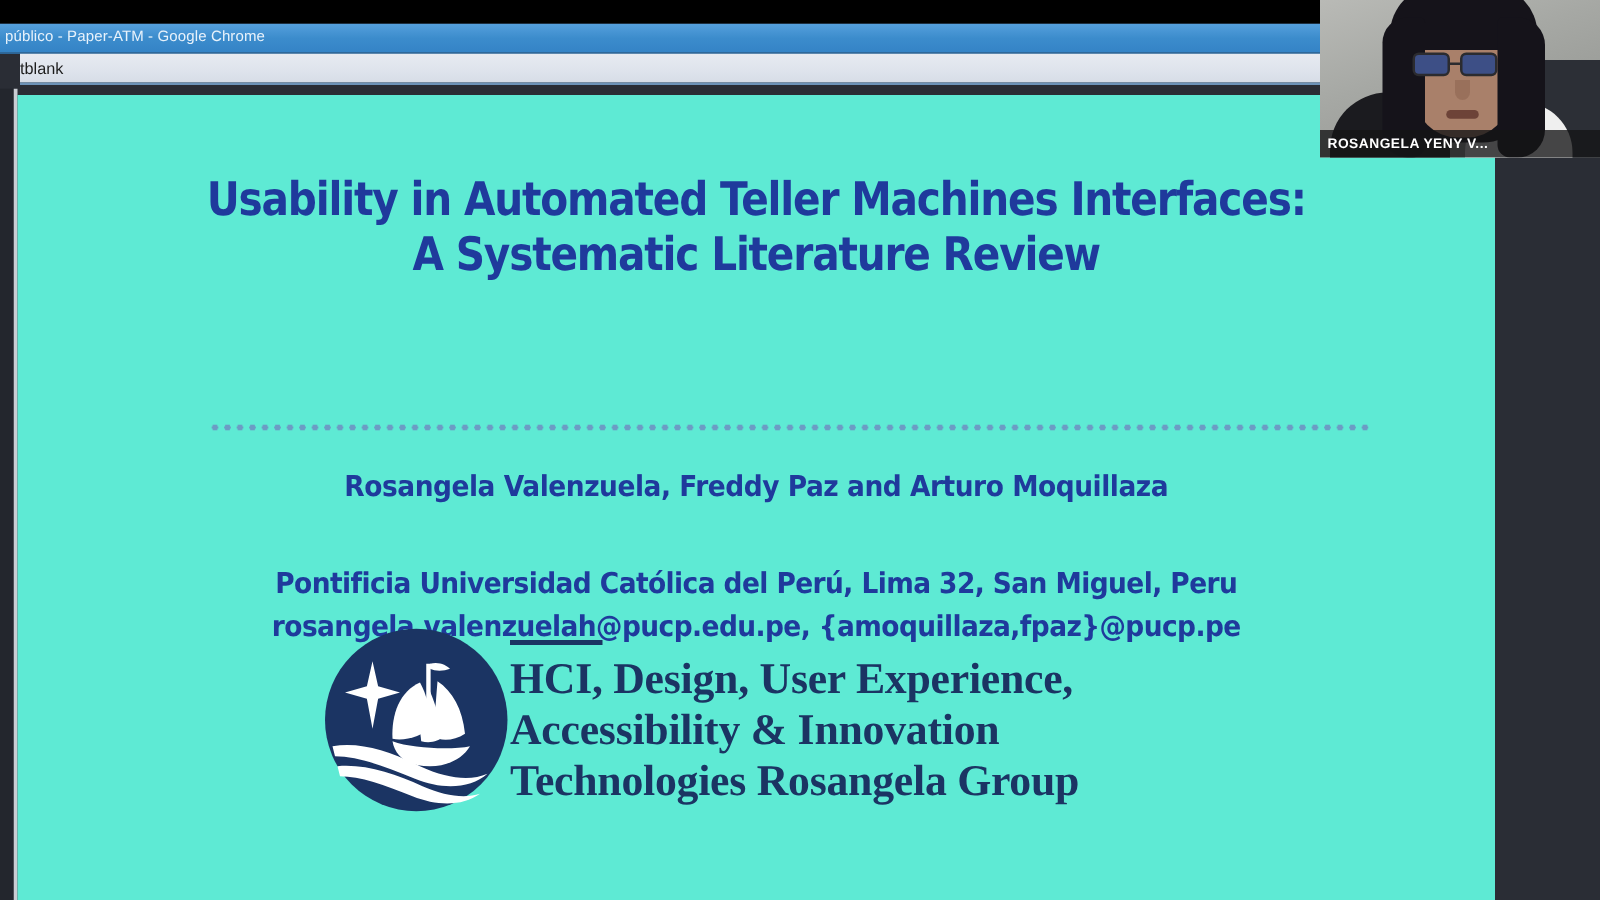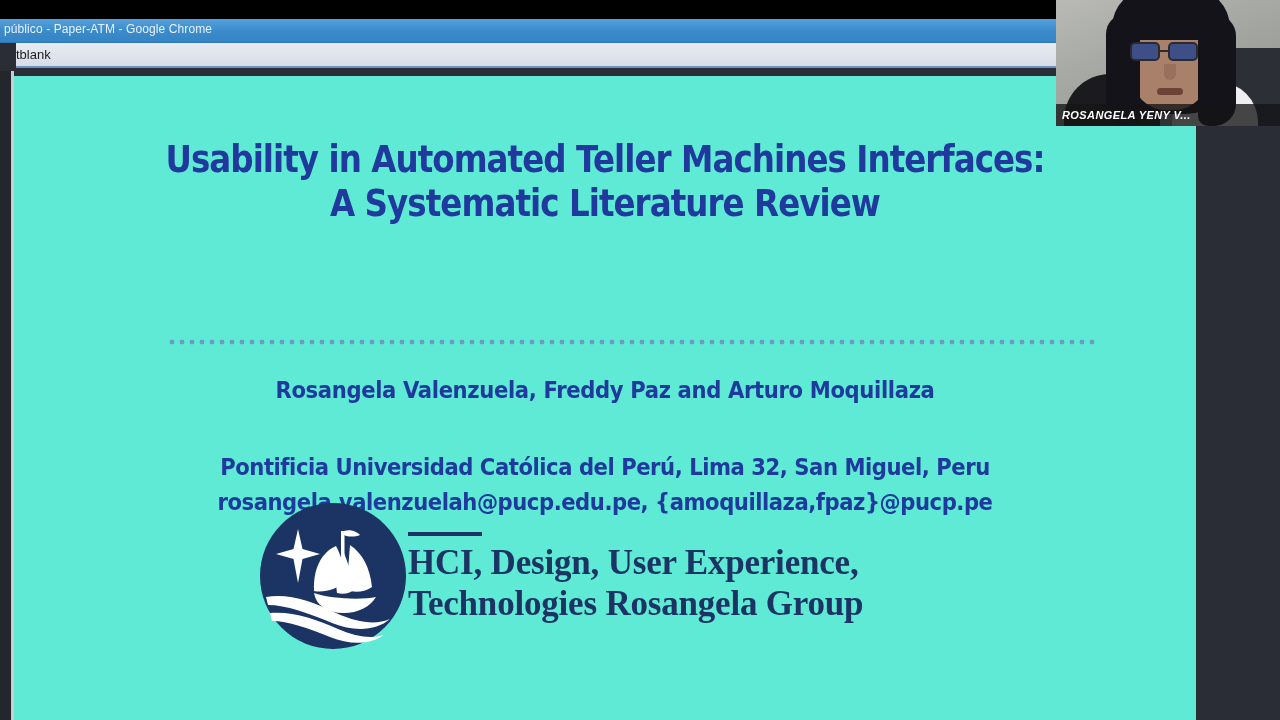--- a/index.html
+++ b/index.html
@@ -304,21 +304,20 @@
     align-items: center;
   }
   .webcam-name {
     font-family: "Liberation Sans", sans-serif;
     font-size: 11px;
     font-weight: bold;
     color: #ffffff;
     letter-spacing: 0.4px;
     padding-left: 6px;
     white-space: nowrap;
-    font-style: italic;
   }
 </style>
 </head>
 <body>
 
 <div id="screen">
 
   <div class="top-black"></div>
 
   <div class="chrome-window">
@@ -367,20 +366,21 @@
         <path d="M86 52 C79 64 77 80 79 92 C86 94 93 92 97 88 C94 74 90 62 86 52 Z" fill="#ffffff"></path>
 
         <path d="M56 92 C58 104 68 112 86 112 C100 112 112 106 118 96 C104 99 72 98 56 92 Z" fill="#ffffff"></path>
 
         <path d="M8 96 C30 92 54 100 78 112 C100 122 118 124 132 118 C118 130 96 131 74 122 C50 112 28 104 10 104 Z" fill="#ffffff"></path>
         <path d="M12 112 C34 110 58 118 80 128 C98 136 114 138 126 134 C112 144 92 144 72 136 C50 127 30 120 14 120 Z" fill="#ffffff"></path>
       </svg>
       <div class="logo-text-wrap">
         <div class="logo-rule"></div>
         <div class="logo-text">HCI, Design, User Experience,</div>
+        <div class="logo-text">Accessibility &amp; Innovation</div>
         <div class="logo-text">Technologies Rosangela Group</div>
       </div>
     </div>
   </div>
 
   <div class="webcam">
     <div class="webcam-bg">
       <div class="wc-chair"></div>
       <div class="wc-shoulder-r"></div>
       <div class="wc-shoulder-l"></div>

